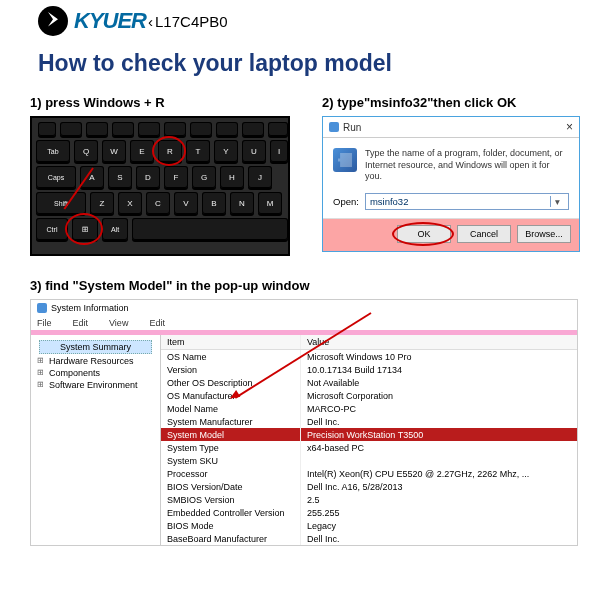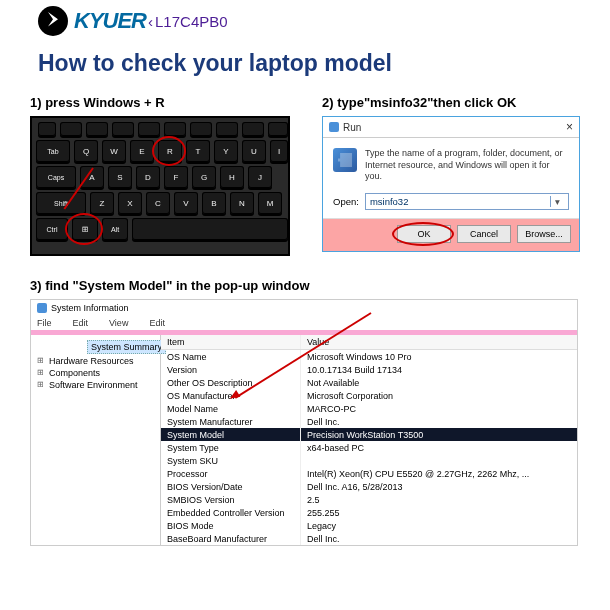--- a/index.html
+++ b/index.html
@@ -2,21 +2,21 @@
 <html><head>
 <meta charset="utf-8">
 <style>
   * { margin: 0; padding: 0; box-sizing: border-box; }
   body { width: 610px; height: 610px; background: #fff; font-family: Arial, sans-serif; position: relative; overflow: hidden; }
   
   .logo-row { display: flex; align-items: center; padding: 6px 0 0 38px; }
   .logo-mark { width: 30px; height: 30px; background: #000; border-radius: 50%; position: relative; margin-right: 6px; }
   .logo-mark::after { content: ""; position: absolute; top: 6px; left: 10px; width: 10px; height: 18px; background: #fff; clip-path: polygon(0 0, 100% 40%, 0 80%, 50% 40%); }
   .brand { font-size: 22px; font-weight: 900; font-style: italic; letter-spacing: -1px; color: #0369a1; }
-  .model-chip { font-size: 15px; color: #4c1d95; margin-left: 2px; font-weight: 400; }
+  .model-chip { font-size: 15px; color: #000000; margin-left: 2px; font-weight: 400; }
   .model-chip::before { content: "‹"; margin-right: 2px; }
   
   .title { font-size: 23px; font-weight: 800; color: #1b3a7a; padding: 14px 0 18px 38px; }
   
   .row1 { display: flex; gap: 30px; padding: 0 30px; }
   .step-label { font-size: 13px; font-weight: 700; margin-bottom: 6px; }
   
   
   .kb-panel { width: 292px; }
   .kb { width: 260px; height: 140px; background: #2a2a2a; border: 2px solid #000; position: relative; }
@@ -47,31 +47,31 @@
   
   
   .step3 { padding: 22px 30px 0 30px; }
   .sysinfo { border: 1px solid #ccc; margin-top: 6px; font-size: 9px; width: 548px; position: relative; }
   .sys-title { padding: 3px 6px; display: flex; align-items: center; gap: 4px; }
   .sys-title-icon { width: 10px; height: 10px; background: #4a90d9; border-radius: 2px; }
   .sys-menu { padding: 2px 6px; border-bottom: 5px solid #f9a8d4; display: flex; gap: 21px; color: #333; }
   .sys-body { display: flex; }
   .sys-tree { width: 130px; border-right: 1px solid #ccc; padding: 4px 4px; }
   .tree-item { padding: 1px 0 1px 4px; white-space: nowrap; }
-  .tree-root { background: #cde6ff; border: 1px dotted #7aa; padding: 1px 3px; display: inline-block; margin-left: 48px; }
+  .tree-root { background: #cde6ff; border: 1px dotted #7aa; padding: 1px 20px; display: inline-block; }
   .tree-child { padding-left: 14px; position: relative; }
   .tree-child::before { content: "⊞"; position: absolute; left: 2px; font-size: 8px; color: #666; }
   .sys-table { flex: 1; }
   .sys-head { display: flex; background: #f7f7f7; border-bottom: 1px solid #ddd; }
   .sys-head > div { padding: 2px 6px; }
   .col-item { width: 140px; border-right: 1px solid #eee; }
   .col-val { flex: 1; }
   .sys-row { display: flex; }
   .sys-row > div { padding: 1.5px 6px; white-space: nowrap; overflow: hidden; }
-  .sys-row.hl { background: #0f172a; color: #fff; }
+  .sys-row.hl { background: #b91c1c; color: #fff; }
   
   .arrow-line { position: absolute; width: 180px; height: 2px; background: #c00; transform-origin: left center; pointer-events: none; }
   .arrow-head { position: absolute; width: 0; height: 0; border-right: 10px solid #c00; border-top: 4px solid transparent; border-bottom: 4px solid transparent; pointer-events: none; }
 </style>
 </head>
 <body>
 
 <div class="logo-row">
   <div class="logo-mark"></div>
   <span class="brand">KYUER</span>

